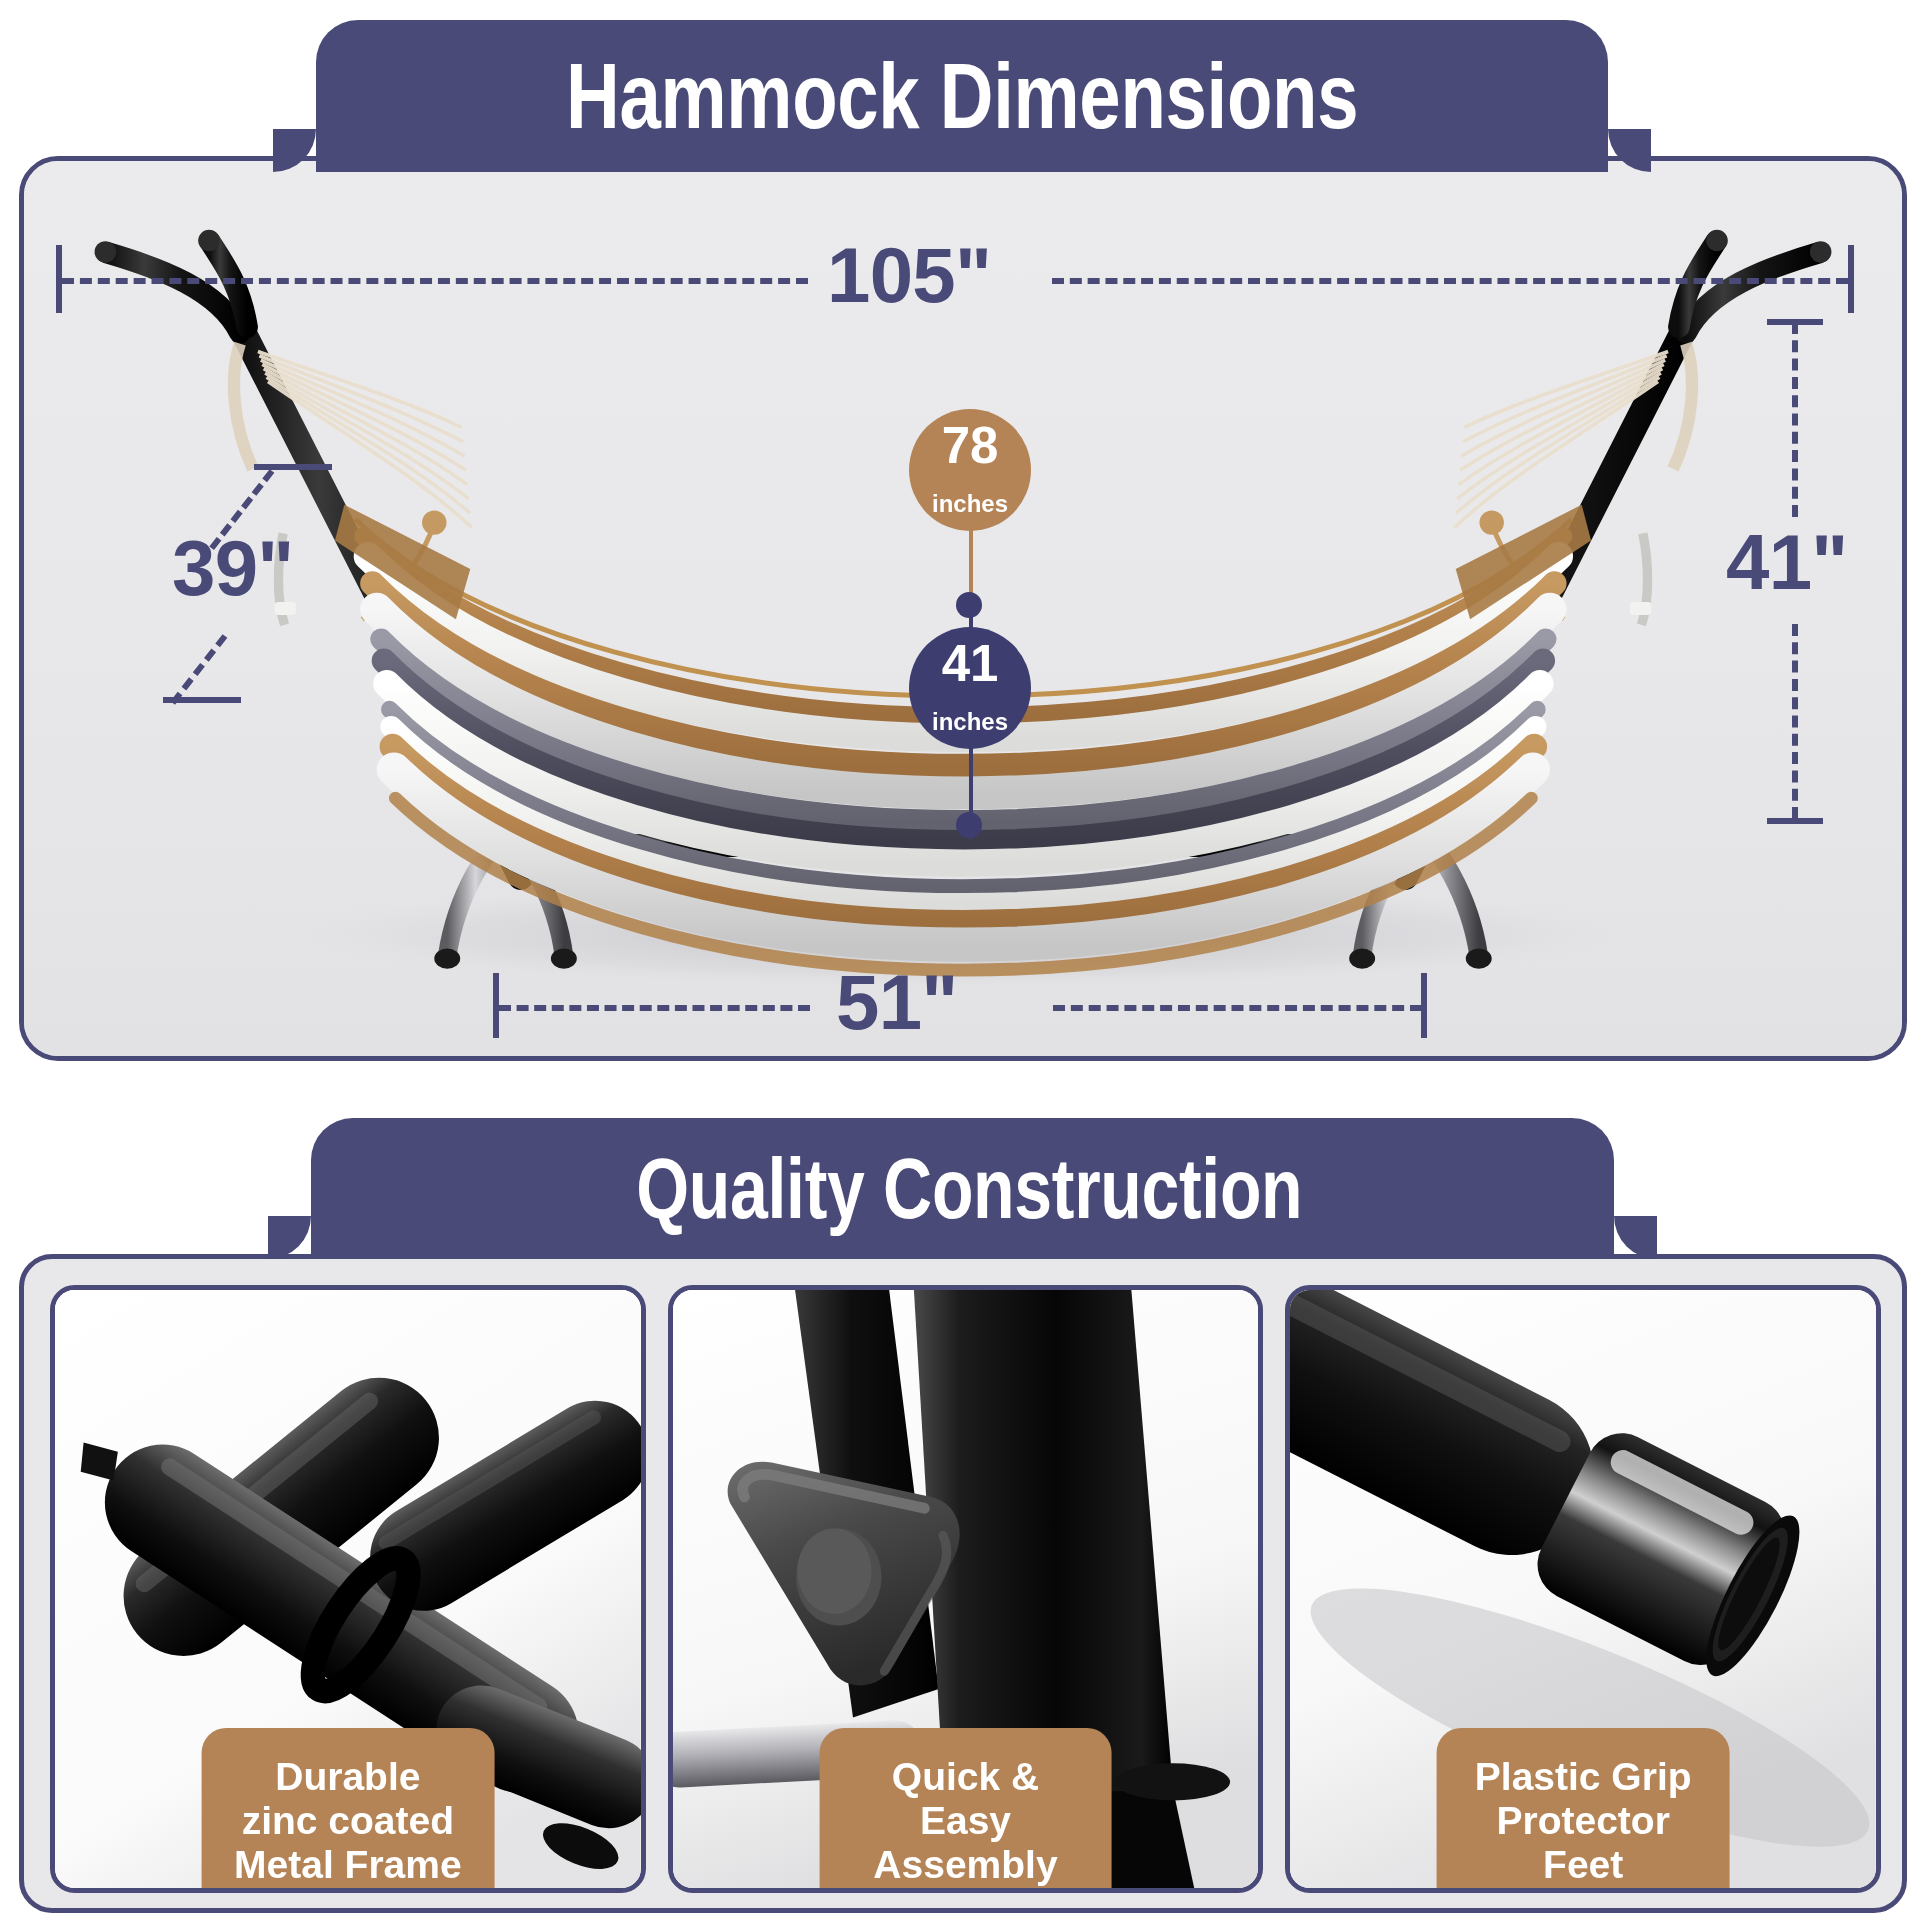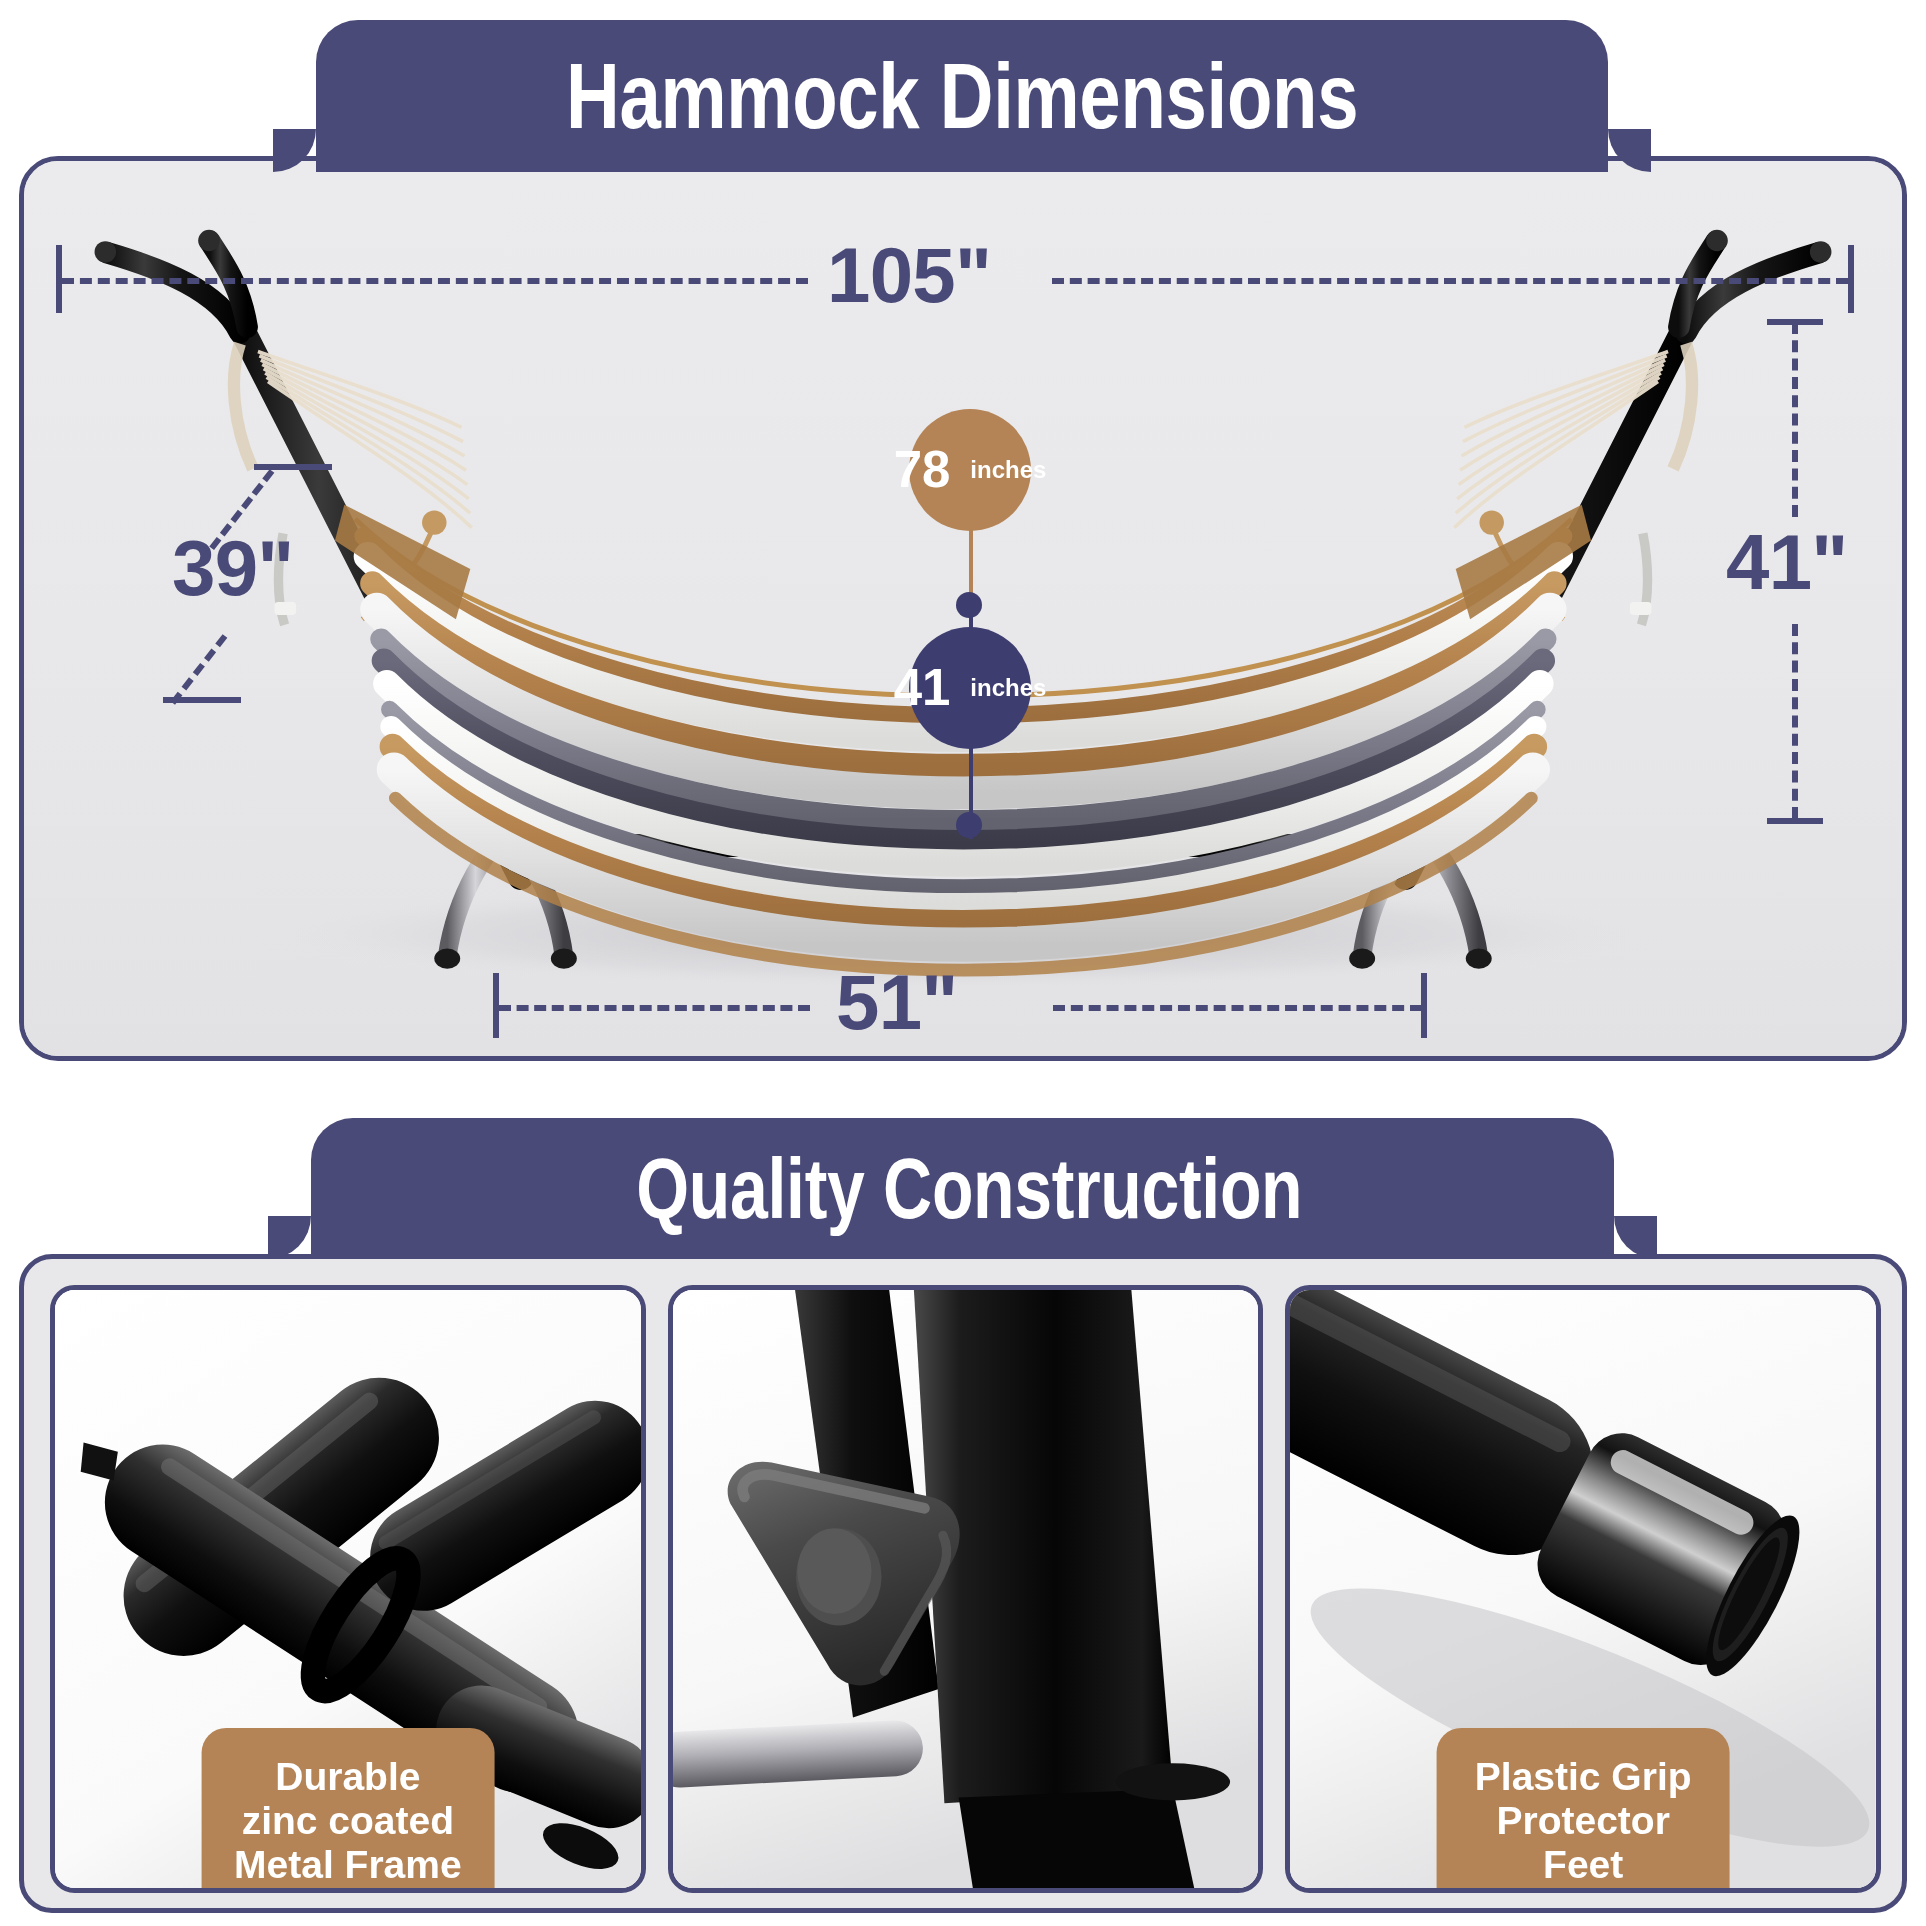--- a/index.html
+++ b/index.html
@@ -126,20 +126,21 @@
     height: 5.8px;
     background: #4a4a78;
     z-index: 7;
   }
 
   
   .badge {
     position: absolute;
     border-radius: 50%;
     display: flex;
+    flex-direction: column;
     align-items: center;
     justify-content: center;
     color: #fff;
     z-index: 20;
     gap: 20px;
   }
   .badge .num  { font-size: 51px; font-weight: 700; line-height: 0.92; }
   .badge .unit { font-size: 24px; font-weight: 700; line-height: 1.15; }
   .leader {
     position: absolute;
@@ -496,20 +497,22 @@
 
           <g transform="translate(60,195)">
             <path d="M20 105 C 6 72, 36 40, 78 48 L 300 96 C 342 105, 352 150, 330 188
                      L 250 330 C 228 370, 176 370, 156 330 Z" fill="url(#knobG)"></path>
             <path d="M40 96 C 30 76, 50 60, 82 66 L 292 112" stroke="#7d7d7d" stroke-width="15" fill="none" stroke-linecap="round" opacity="0.75"></path>
             <path d="M318 150 C 330 176, 320 200, 302 228 L 236 340" stroke="#5e5e5e" stroke-width="13" fill="none" stroke-linecap="round" opacity="0.6"></path>
             <ellipse cx="172" cy="208" rx="60" ry="68" fill="#4e4e4e"></ellipse>
             <ellipse cx="166" cy="200" rx="52" ry="60" fill="#595959"></ellipse>
           </g>
         </svg>
+        <div class="caption">Quick &amp; Easy
+Assembly</div>
       </div>
 
       <div class="photo-card">
         <svg class="photo-svg" viewBox="0 0 820 840" preserveAspectRatio="xMidYMid slice">
           <defs>
             <linearGradient id="c3bg" x1="0" y1="0" x2="0.4" y2="1">
               <stop offset="0%" stop-color="#ffffff"></stop>
                 <stop offset="60%" stop-color="#f8f8f8"></stop>
                 <stop offset="100%" stop-color="#e0e0e2"></stop>
             </linearGradient>

